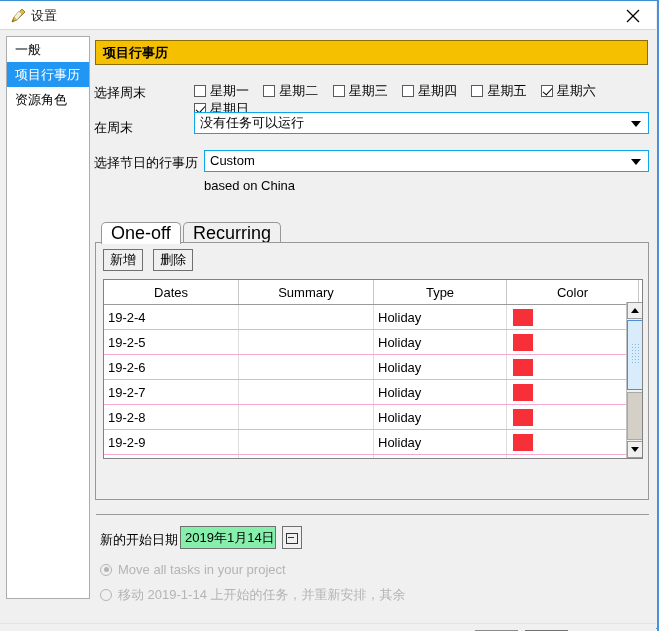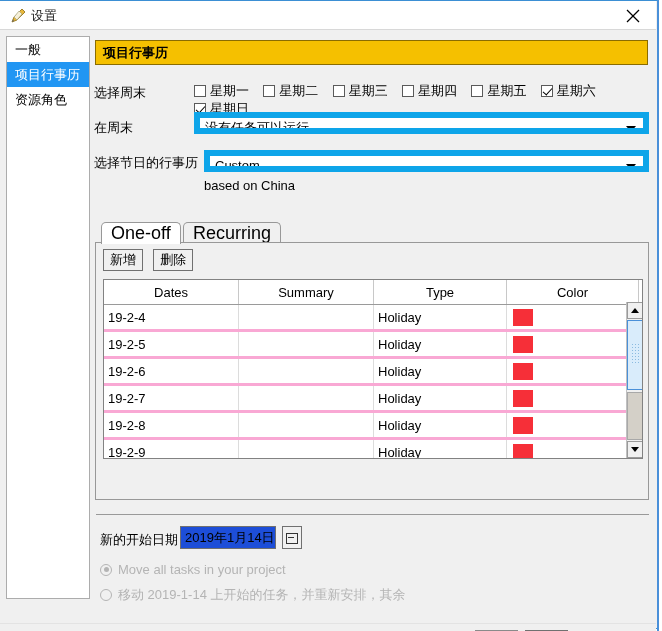--- a/index.html
+++ b/index.html
@@ -178,21 +178,21 @@
   }
   #based-on {
     position: absolute;
     left: 110px; top: 142px;
     font-size: 13px;
     color: #000;
   }
 
   .combo {
     background: #ffffff;
-    border: 6px solid #0ea5e9;
+    border: 1px solid #0ea5e9;
     box-sizing: border-box;
     font-size: 13px;
     line-height: 20px;
     padding-left: 5px;
     color: #000;
     cursor: pointer;
     position: relative;
     white-space: nowrap;
     overflow: hidden;
   }
@@ -287,21 +287,21 @@
     font-size: 13px;
     background: #ffffff;
     border-right: 1px solid #c8c8c8;
     border-bottom: 1px solid #9a9a9a;
     color: #000;
   }
   table.grid td {
     height: 22px;
     font-size: 13px;
     border-right: 1px solid #dcdcdc;
-    border-bottom: 3px solid #f9a8d4;
+    border-bottom: 1px solid #f9a8d4;
     padding-left: 4px;
     color: #000;
     overflow: hidden;
     white-space: nowrap;
     margin-top: 32px;
   }
   td.col-summary, th.col-summary { width: 132px; }
   td.col-dates,   th.col-dates   { width: 132px; }
   td.col-type,    th.col-type    { width: 130px; }
   td.col-color,   th.col-color   { width: 129px; }
@@ -390,21 +390,21 @@
   #lbl-newstart {
     position: absolute;
     left: 4px; top: 25px;
     font-size: 13px;
     color: #000;
   }
   #date-field {
     position: absolute;
     left: 84px; top: 20px;
     width: 96px; height: 23px;
-    background: #1d4ed8;
+    background: #86efac;
     border: 1px solid #707070;
     box-sizing: border-box;
     font-size: 13px;
     line-height: 21px;
     padding-left: 4px;
     color: #000;
   }
   #date-picker-btn {
     position: absolute;
     left: 186px; top: 20px;

